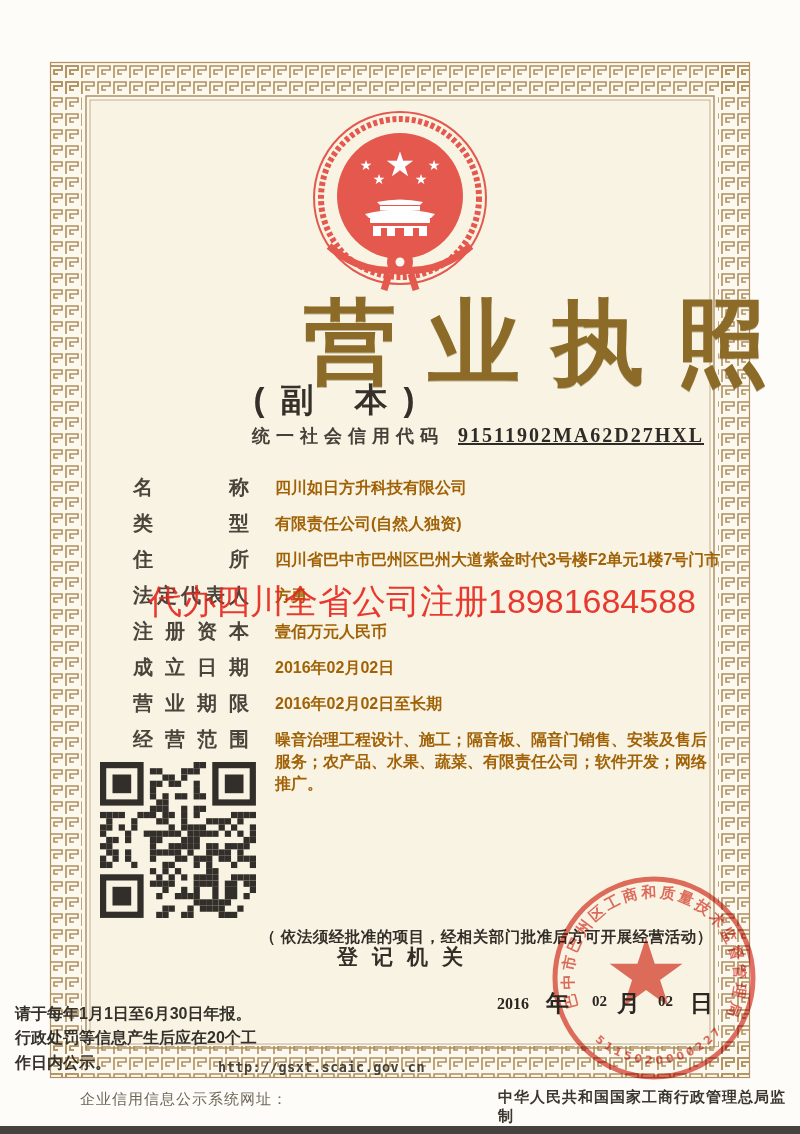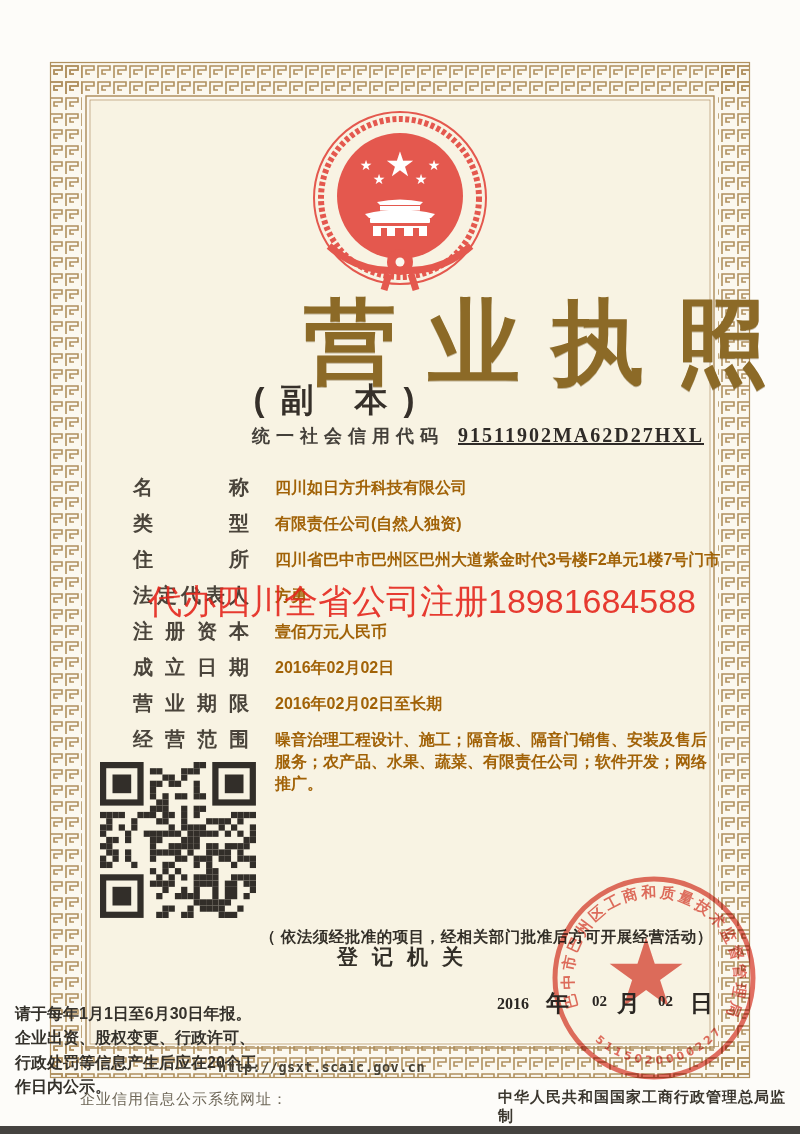--- a/index.html
+++ b/index.html
@@ -403,21 +403,20 @@
 
   <span class="abs dt d-num d-year">2016</span>
   <span class="abs dt d-ychar">年</span>
   <span class="abs dt d-num d-month">02</span>
   <span class="abs dt d-mchar">月</span>
   <span class="abs dt d-num d-day">02</span>
   <span class="abs dt d-dchar">日</span>
 
   <div class="abs foot-left">
     <div>请于每年1月1日至6月30日年报。</div>
-    <div>企业出资、股权变更、行政许可、</div>
     <div>行政处罚等信息产生后应在20个工</div>
     <div>作日内公示。</div>
   </div>
   <div class="abs site-url">http://gsxt.scaic.gov.cn</div>
   <div class="abs site-label">企业信用信息公示系统网址：</div>
   <div class="abs issuer">中华人民共和国国家工商行政管理总局监制</div>
   <div class="abs scan-strip"></div>
 
 </div>
 

